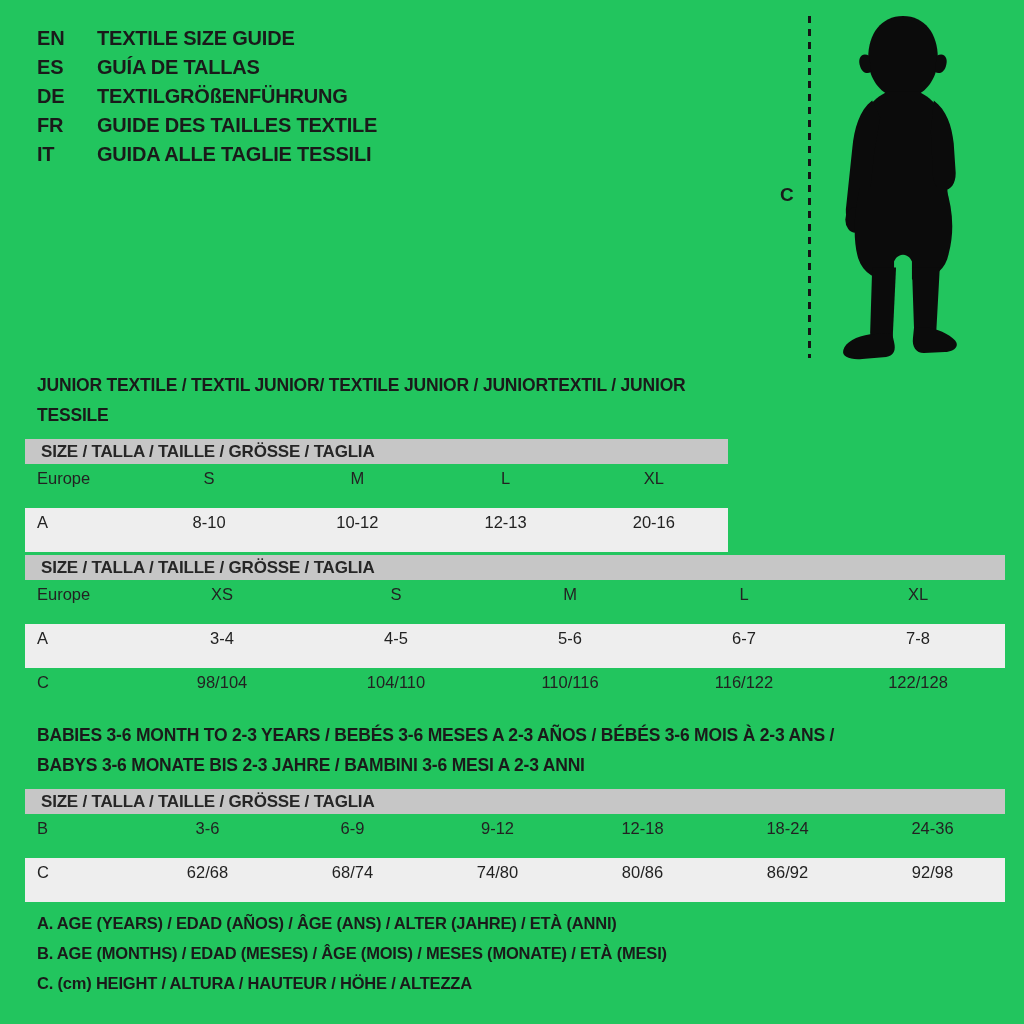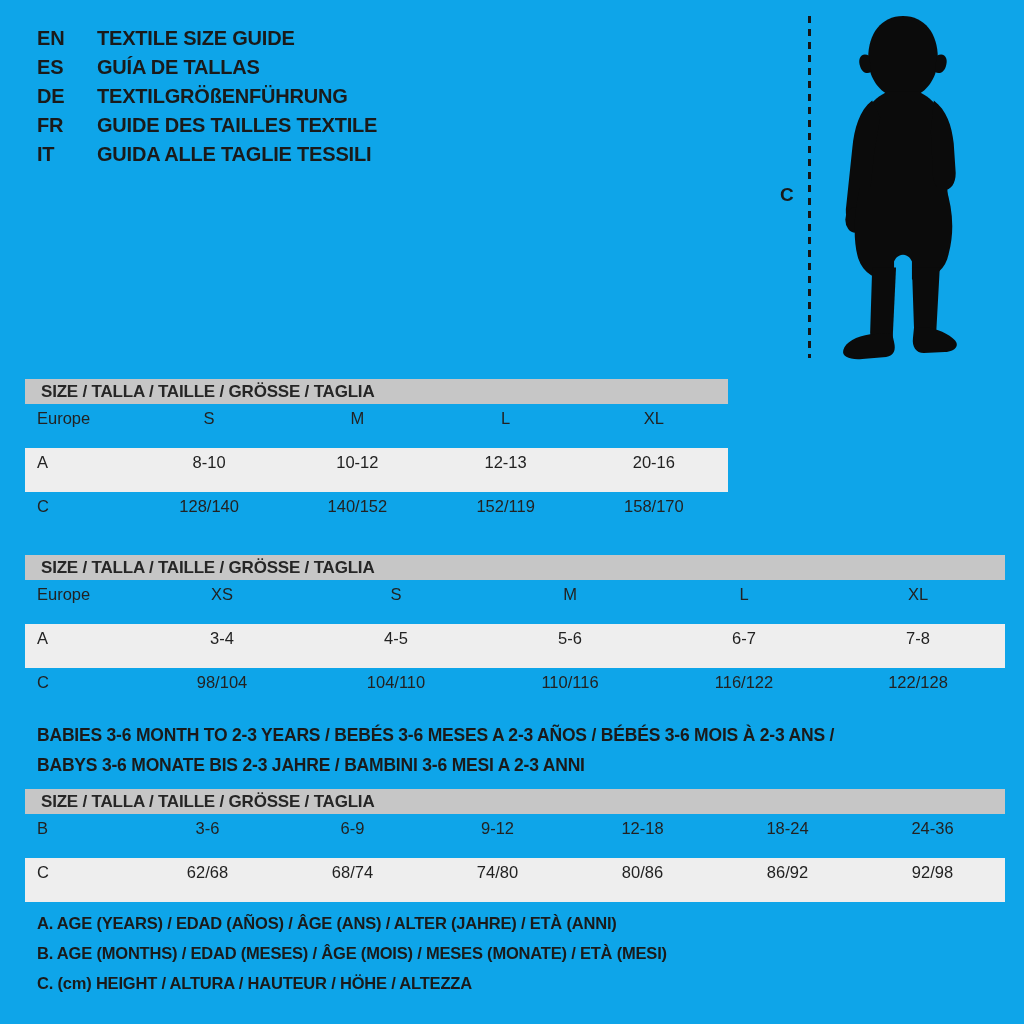--- a/index.html
+++ b/index.html
@@ -4,21 +4,21 @@
 <style>
   :root{
     --header-bg:#c6c6c6;
     --alt-row-bg:#eeeeee;
     --text:#1a1a1a;
     --silhouette:#0b0b0b;
   }
   *{box-sizing:border-box;}
   body{margin:0;}
   .page{
-    position:relative;width:1024px;height:1024px;background:#0ea5e9;
+    position:relative;width:1024px;height:1024px;background:#22c55e;
     color:var(--text);font-family:"Liberation Sans",sans-serif;overflow:hidden;
   }
   
   .langs{position:absolute;left:37px;top:24px;}
   .lang-row{display:flex;font-weight:bold;font-size:20px;line-height:29px;letter-spacing:-0.2px;}
   .lang-code{width:60px;flex:none;}
   
   .figure{position:absolute;left:778px;top:12px;width:236px;height:352px;}
   .fig-label{position:absolute;left:2px;top:172px;font-weight:bold;font-size:19px;}
   .dotline{
@@ -90,20 +90,21 @@
         <path d="M44 255 L 42 320 C 42 333 46 339 56 339 L 64 339 L 68 255 Z"></path>
         <path d="M84 255 L 86 314 C 86 327 92 332 102 330 L 108 328 L 112 255 Z"></path>
         <path d="M42 322 C 28 324 17 330 15 338 C 13 345 22 348 34 347 L 58 345 C 66 344 68 338 66 330 L 64 321 Z"></path>
         <path d="M86 316 C 98 313 115 318 125 326 C 133 332 129 339 117 340 L 96 341 C 88 341 84 334 85 326 Z"></path>
       </g>
     </svg>
   </div>
 
   <div id="size-tables">
       <section class="section section-junior">
+        <div class="sec-heading"><span>JUNIOR TEXTILE / TEXTIL JUNIOR/ TEXTILE JUNIOR / JUNIORTEXTIL / JUNIOR TESSILE</span></div>
         <div class="size-table">
           <div class="thead">SIZE / TALLA / TAILLE / GRÖSSE / TAGLIA</div>
           <div class="trow">
             <span class="tlabel">Europe</span>
             <span class="tcell">S</span>
             <span class="tcell">M</span>
             <span class="tcell">L</span>
             <span class="tcell">XL</span>
           </div>
           <div class="trow shaded">

